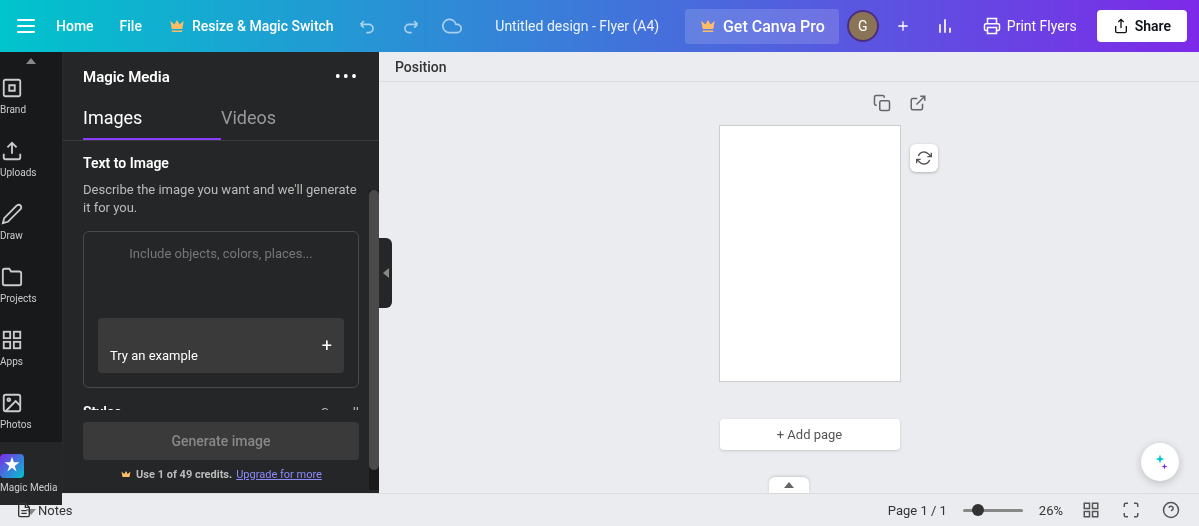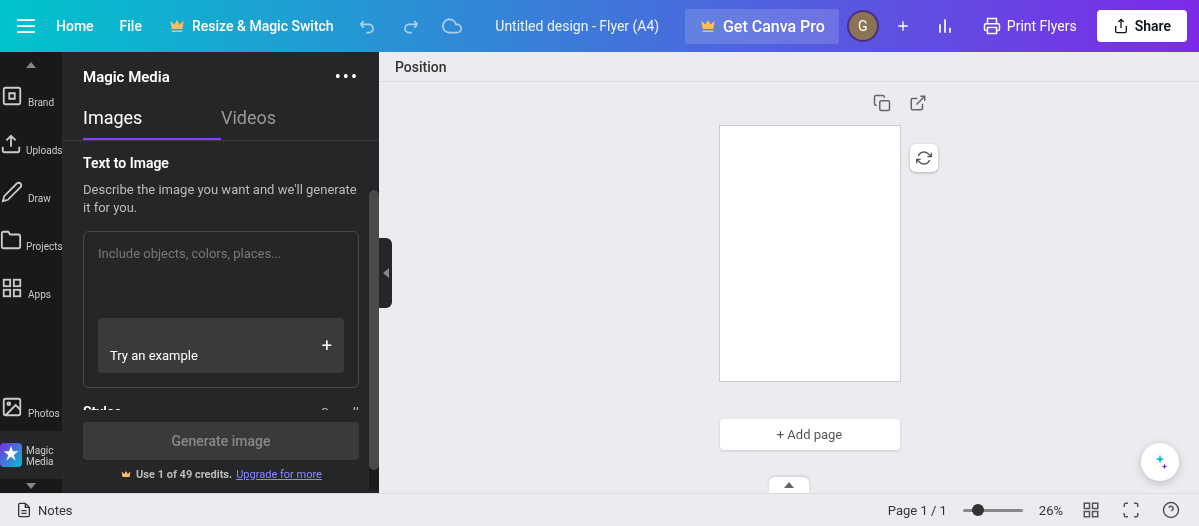--- a/index.html
+++ b/index.html
@@ -23,41 +23,41 @@
     .add-member { width: 32px; height: 32px; border-radius: 50%; display: flex; align-items: center; justify-content: center; color: #fff; font-size: 18px; cursor: pointer; }
     .print-btn { display: flex; align-items: center; gap: 6px; color: #fff; font-size: 14px; font-weight: 400; padding: 8px 12px; cursor: pointer; }
     .share-btn { display: flex; align-items: center; gap: 6px; background: #fff; color: #0e1318; font-size: 14px; font-weight: 600; padding: 8px 16px; border-radius: 4px; cursor: pointer; }
     
     
     .main-container { display: flex; height: calc(100% - 52px - 33px); }
     
     
     .sidebar { width: 63px; background: #18191b; display: flex; flex-direction: column; align-items: center; padding-top: 6px; border-right: 1px solid #2a2a2a; }
     .sidebar-arrow { width: 100%; height: 14px; display: flex; align-items: center; justify-content: center; color: #888; cursor: pointer; font-size: 10px; }
-    .sidebar-item { width: 100%; display: flex; flex-direction: row; align-items: flex-end; padding: 12px 0; cursor: pointer; gap: 4px; }
+    .sidebar-item { width: 100%; display: flex; flex-direction: column; align-items: flex-start; padding: 12px 0; cursor: pointer; gap: 4px; }
     .sidebar-item.active { background: #252627; }
     .sidebar-icon { width: 24px; height: 24px; display: flex; align-items: center; justify-content: center; color: #ccc; }
     .sidebar-item.active .sidebar-icon { color: #fff; }
     .sidebar-label { font-size: 10px; color: #ccc; }
     .sidebar-bottom { margin-top: auto; width: 100%; }
     .magic-media-icon { background: linear-gradient(135deg, #7d2ae8, #00c4cc); border-radius: 4px; }
     
     
     .panel { width: 316px; background: #252627; display: flex; flex-direction: column; position: relative; }
     .panel-header { display: flex; align-items: center; justify-content: space-between; padding: 14px 20px 10px; }
     .panel-title { color: #fff; font-size: 15px; font-weight: 600; }
     .panel-more { color: #fff; font-size: 18px; cursor: pointer; letter-spacing: 2px; }
     .panel-tabs { display: flex; padding: 0 20px; border-bottom: 1px solid #3a3a3a; }
     .panel-tab { flex: 1; text-align: left; padding: 10px 0; color: #999; font-size: 18px; cursor: pointer; border-bottom: 2px solid transparent; }
     .panel-tab.active { color: #fff; border-bottom-color: #8b3dff; }
     .panel-body { flex: 1; overflow-y: auto; padding: 14px 20px; }
     .section-title { color: #fff; font-size: 14px; font-weight: 600; margin-bottom: 10px; }
     .section-desc { color: #bbb; font-size: 13px; line-height: 1.4; margin-bottom: 14px; }
     .prompt-box { border: 1px solid #4a4a4a; border-radius: 6px; padding: 14px; margin-bottom: 16px; }
-    .prompt-input { width: 100%; min-height: 54px; background: transparent; border: none; color: #fff; font-size: 13px; resize: none; outline: none; }
+    .prompt-input { width: 100%; min-height: 54px; background: transparent; border: none; color: #fff; font-size: 13px; resize: none; outline: none; text-align: center; }
     .prompt-input::placeholder { color: #777; }
     .try-example { display: flex; align-items: center; justify-content: space-between; background: #3a3a3a; border-radius: 4px; padding: 10px 12px; margin-top: 14px; cursor: pointer; }
     .try-example-text { color: #fff; font-size: 13px; margin-top: 20px; }
     .plus-icon { color: #fff; font-size: 18px; }
     .styles-header { display: flex; justify-content: space-between; align-items: center; margin-bottom: 10px; }
     .see-all { color: #bbb; font-size: 13px; cursor: pointer; }
     .panel-footer { padding: 12px 20px; }
     .generate-btn { width: 100%; background: #3a3a3a; color: #888; font-size: 14px; font-weight: 500; padding: 11px; border: none; border-radius: 4px; cursor: not-allowed; }
     .credits-row { display: flex; align-items: center; justify-content: center; gap: 4px; margin-top: 8px; font-size: 11px; }
     .credits-text { color: #bbb; font-weight: bold; }

